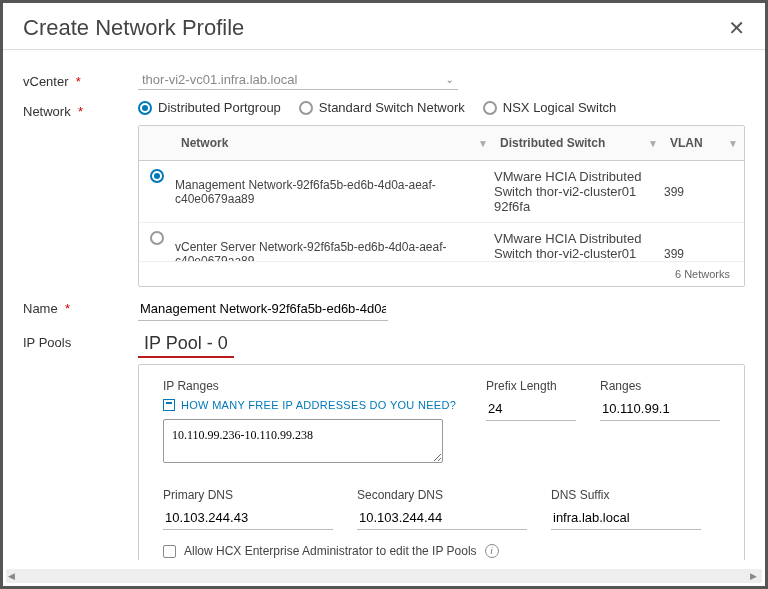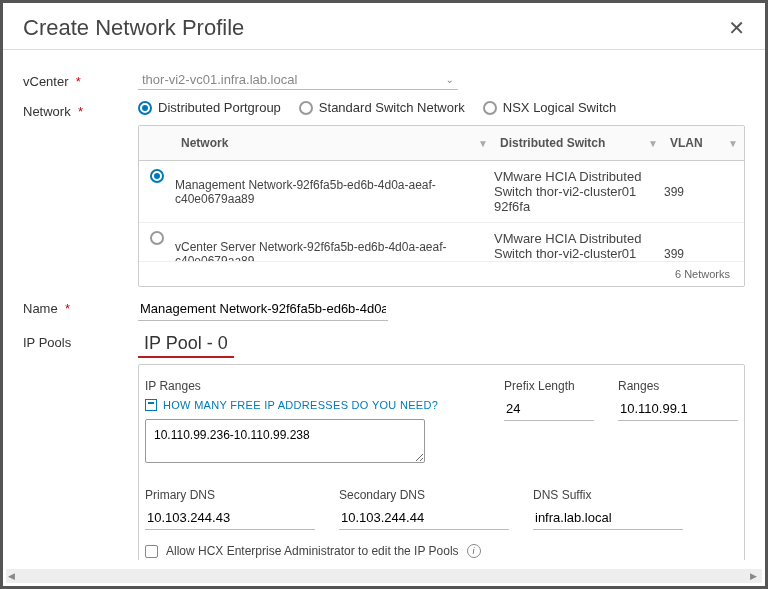--- a/index.html
+++ b/index.html
@@ -152,21 +152,21 @@
     .network-table-footer {
       text-align: right;
       padding: 6px 14px;
       font-size: 11px;
       color: #666;
       border-top: 1px solid #eee;
     }
     .ip-pool-box {
       border: 1px solid #ccc;
       border-radius: 2px;
-      padding: 14px 6px;
+      padding: 14px 24px;
       margin-top: 6px;
     }
     .ip-top {
       display: flex;
       gap: 20px;
     }
     .ip-left { flex: 1; }
     .ip-right { display: flex; gap: 24px; }
     .sub-label {
       font-size: 12px;
@@ -196,21 +196,21 @@
       height: 2px;
       background: #0079b8;
     }
     .textarea-box {
       width: 280px;
       height: 44px;
       border: 1px solid #999;
       border-radius: 2px;
       padding: 8px;
       font-size: 12px;
-      font-family: Liberation Sans, sans-serif;
+      font-family: Liberation Serif, serif;
       resize: both;
     }
     .dns-row {
       display: flex;
       gap: 24px;
       margin-top: 22px;
     }
     .dns-col { display: flex; flex-direction: column; }
     .checkbox-row {
       display: flex;

